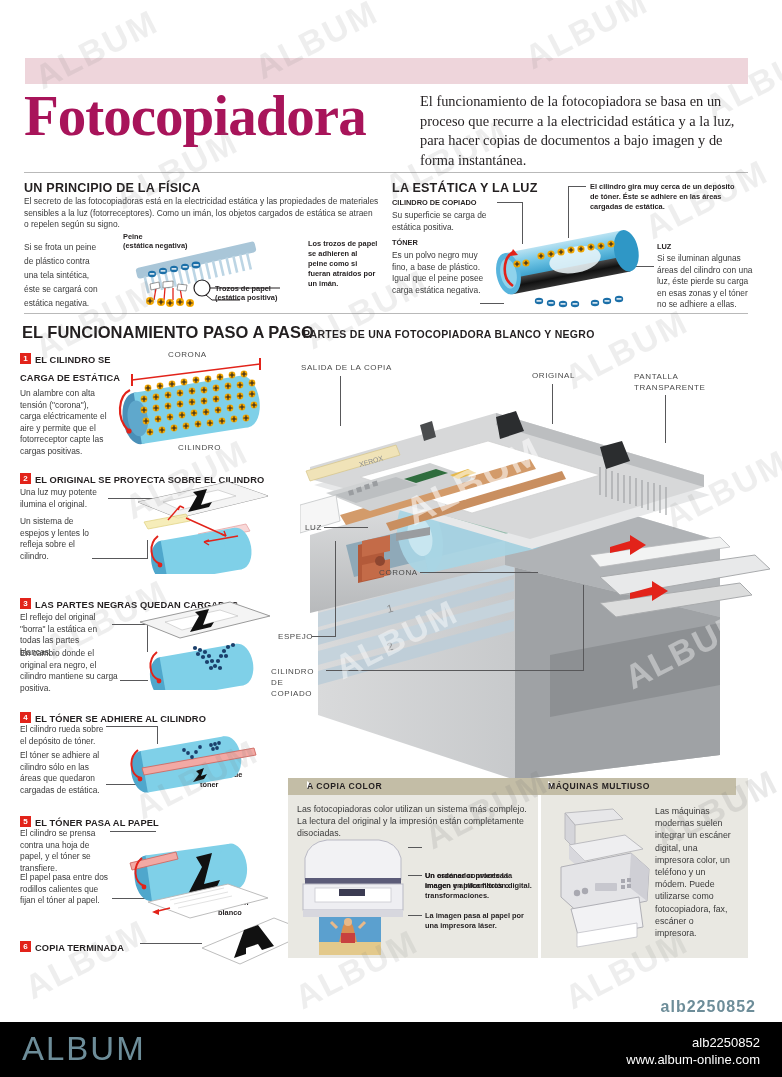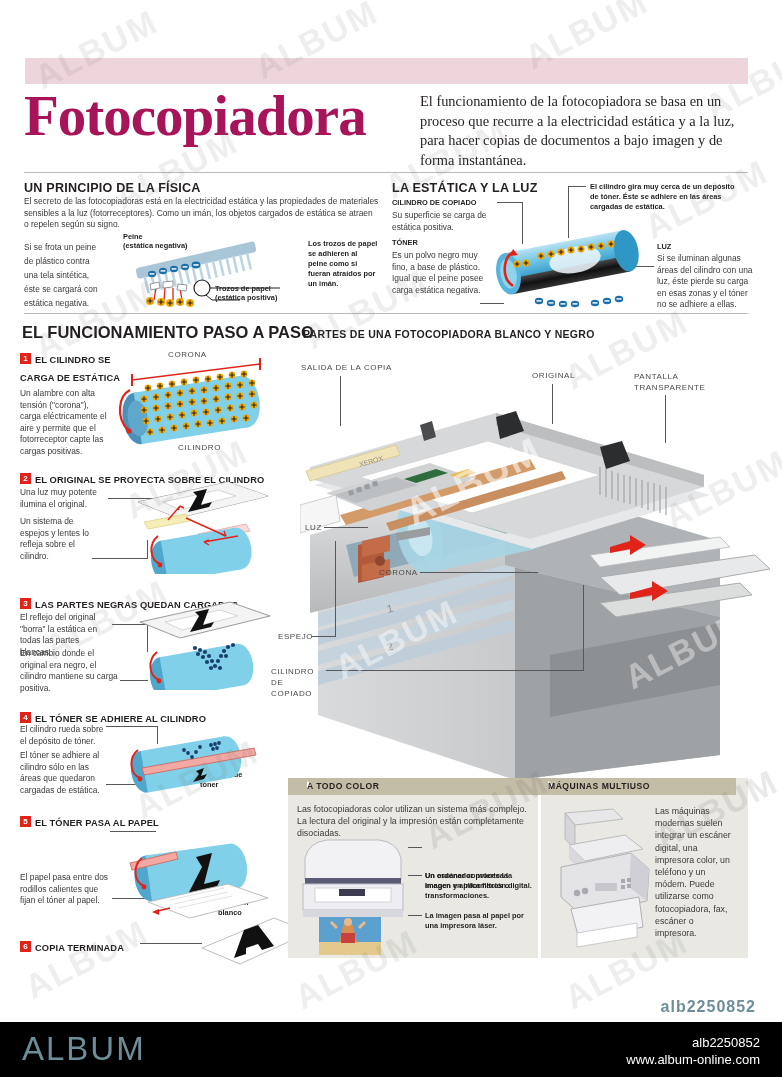--- a/index.html
+++ b/index.html
@@ -498,20 +498,21 @@
       </g>
       <path d="M88 55 L96 52 L93 60 L99 58 L96 63 L85 66 L91 58 Z" fill="#111"></path>
       <path d="M30 34 C20 42 22 58 32 62" stroke="#e2231a" stroke-width="2" fill="none"></path>
       <circle cx="32" cy="63" r="2.4" fill="#e2231a"></circle>
     </svg>
   </div>
 
   <div class="pos" style="left:20px;top:812px;">
     <div><span class="step">5</span><span class="steptitle">EL TÓNER PASA AL PAPEL</span></div>
   </div>
+  <div class="pos body" style="left:20px;top:828px;width:92px;">El cilindro se prensa contra una hoja de papel, y el tóner se transfiere.</div>
   <div class="pos body" style="left:20px;top:872px;width:92px;">El papel pasa entre dos rodillos calientes que fijan el tóner al papel.</div>
   <div class="ln lnh" style="left:110px;top:831px;width:46px;"></div>
   <div class="ln lnh" style="left:112px;top:898px;width:44px;"></div>
   <div class="ln lnv" style="left:155px;top:855px;height:43px;"></div>
   <div class="pos lblsm" style="left:218px;top:898px;width:44px;">Papel en blanco</div>
 
   <div class="pos" style="left:108px;top:822px;width:170px;height:105px;">
     <svg width="170" height="105" viewBox="0 0 170 105">
       <g transform="rotate(-8 85 48)">
         <ellipse cx="40" cy="50" rx="14" ry="23" fill="#4fa7cc"></ellipse>
@@ -678,21 +679,21 @@
   <div class="ln lnh" style="left:312px;top:636px;width:24px;"></div>
   <div class="ln lnv" style="left:335px;top:541px;height:95px;"></div>
 
   <div class="pos cap" style="left:271px;top:666px;width:52px;line-height:11px;">CILINDRO DE COPIADO</div>
   <div class="ln lnh" style="left:326px;top:670px;width:258px;"></div>
   <div class="ln lnv" style="left:583px;top:585px;height:85px;"></div>
 
   <div class="box" style="left:288px;top:778px;width:250px;height:180px;"></div>
   <div class="boxhead" style="left:288px;top:778px;width:250px;">
     <span class="chev"></span>
-    <span>A TODO COLOR</span>
+    <span>A COPIA COLOR</span>
   </div>
   <div class="pos body body9" style="left:297px;top:803px;width:232px;">Las fotocopiadoras color utilizan un sistema más complejo. La lectura del original y la impresión están completamente disociadas.</div>
 
   <div class="pos" style="left:297px;top:830px;width:120px;height:125px;">
     <svg width="120" height="125" viewBox="0 0 120 125">
       <path d="M8 28 q4 -16 22 -18 l52 0 q18 2 22 18 l0 22 l-96 0 z" fill="#f2f2f4" stroke="#b9b9c4" stroke-width="1"></path>
       <path d="M8 48 l96 0 l0 6 l-96 0 z" fill="#5b5b78"></path>
       <rect x="6" y="54" width="100" height="26" fill="#eeeef2" stroke="#b9b9c4" stroke-width="1"></rect>
       <rect x="18" y="58" width="76" height="14" fill="#ffffff" stroke="#c8c8d0" stroke-width=".8"></rect>
       <rect x="42" y="59" width="26" height="7" fill="#3b3b52"></rect>

